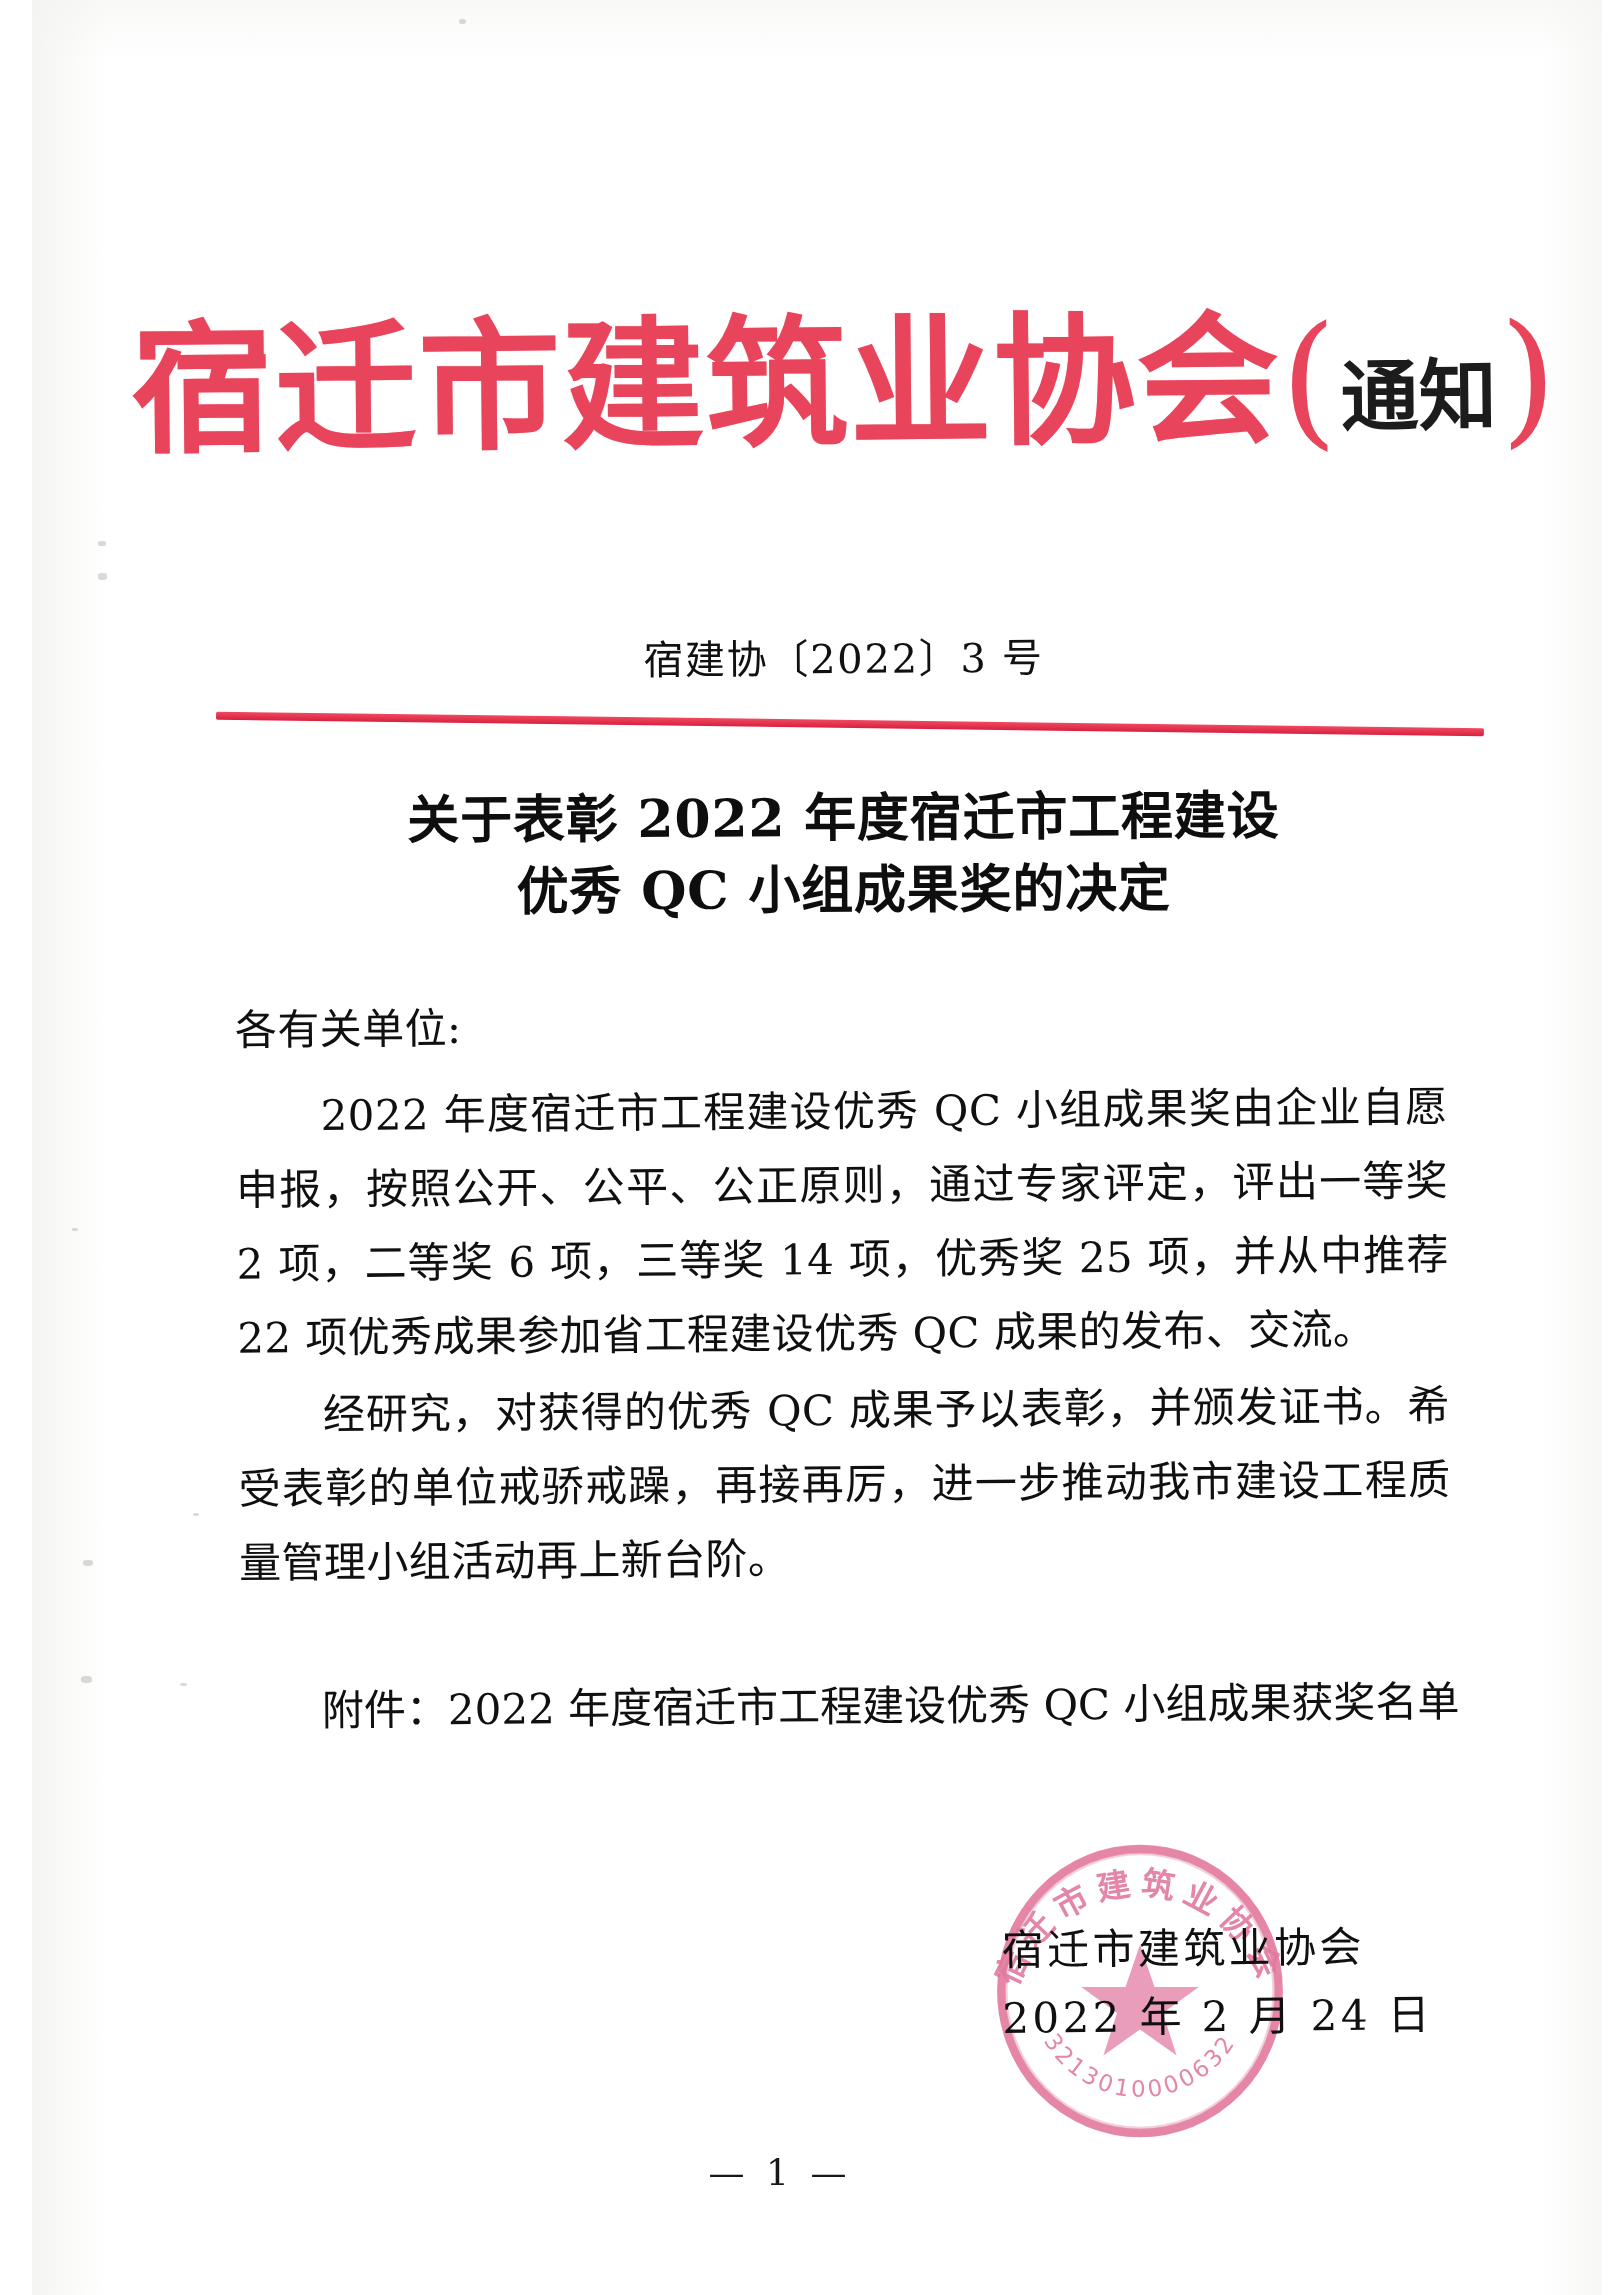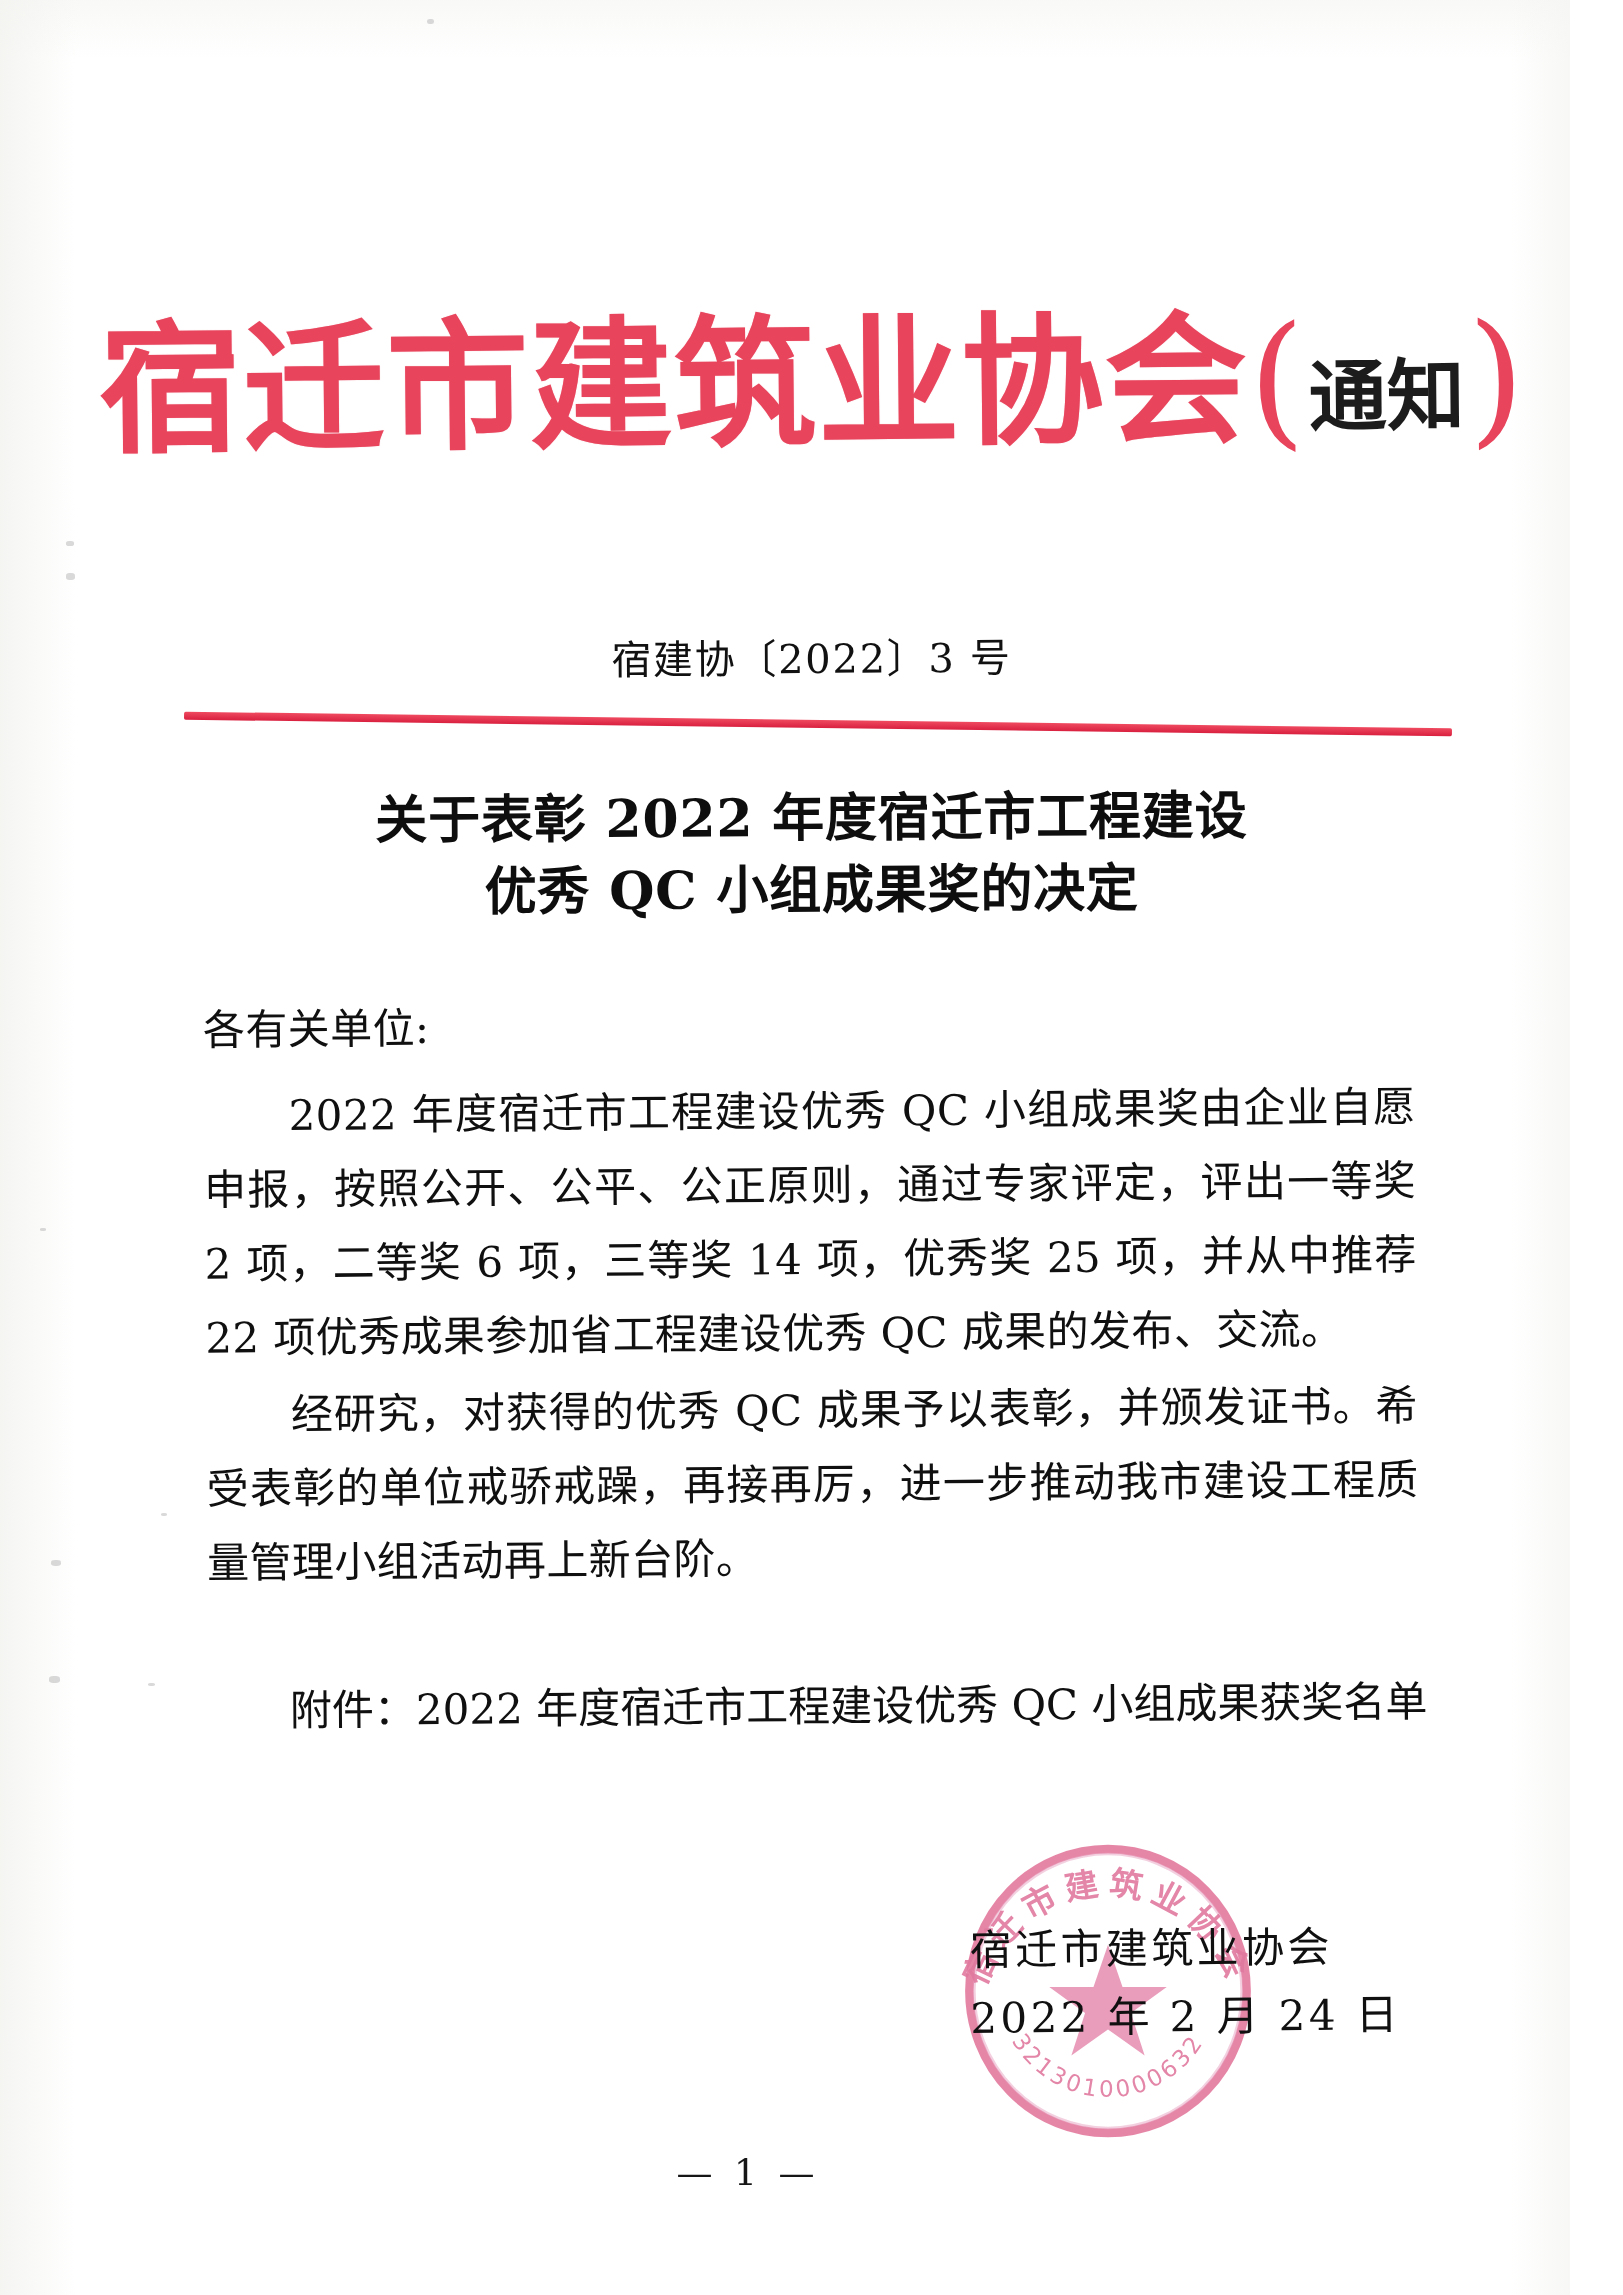--- a/index.html
+++ b/index.html
@@ -10,20 +10,21 @@
   }
   body {
     font-family: "DejaVu Serif", "Liberation Serif", serif;
   }
   .page {
     position: relative;
     width: 1570px;
     height: 2295px;
     background: #ffffff;
     overflow: hidden;
+    margin-left: 32px;
   }
   
   .scan-tint {
     position: absolute;
     inset: 0;
     background:
       linear-gradient(to right, rgba(243,243,240,0.85) 0px, rgba(255,255,255,0) 76px),
       linear-gradient(to left, rgba(245,245,243,0.75) 0px, rgba(255,255,255,0) 59px),
       linear-gradient(to bottom, rgba(246,246,244,0.7) 0px, rgba(255,255,255,0) 59px);
     pointer-events: none;

